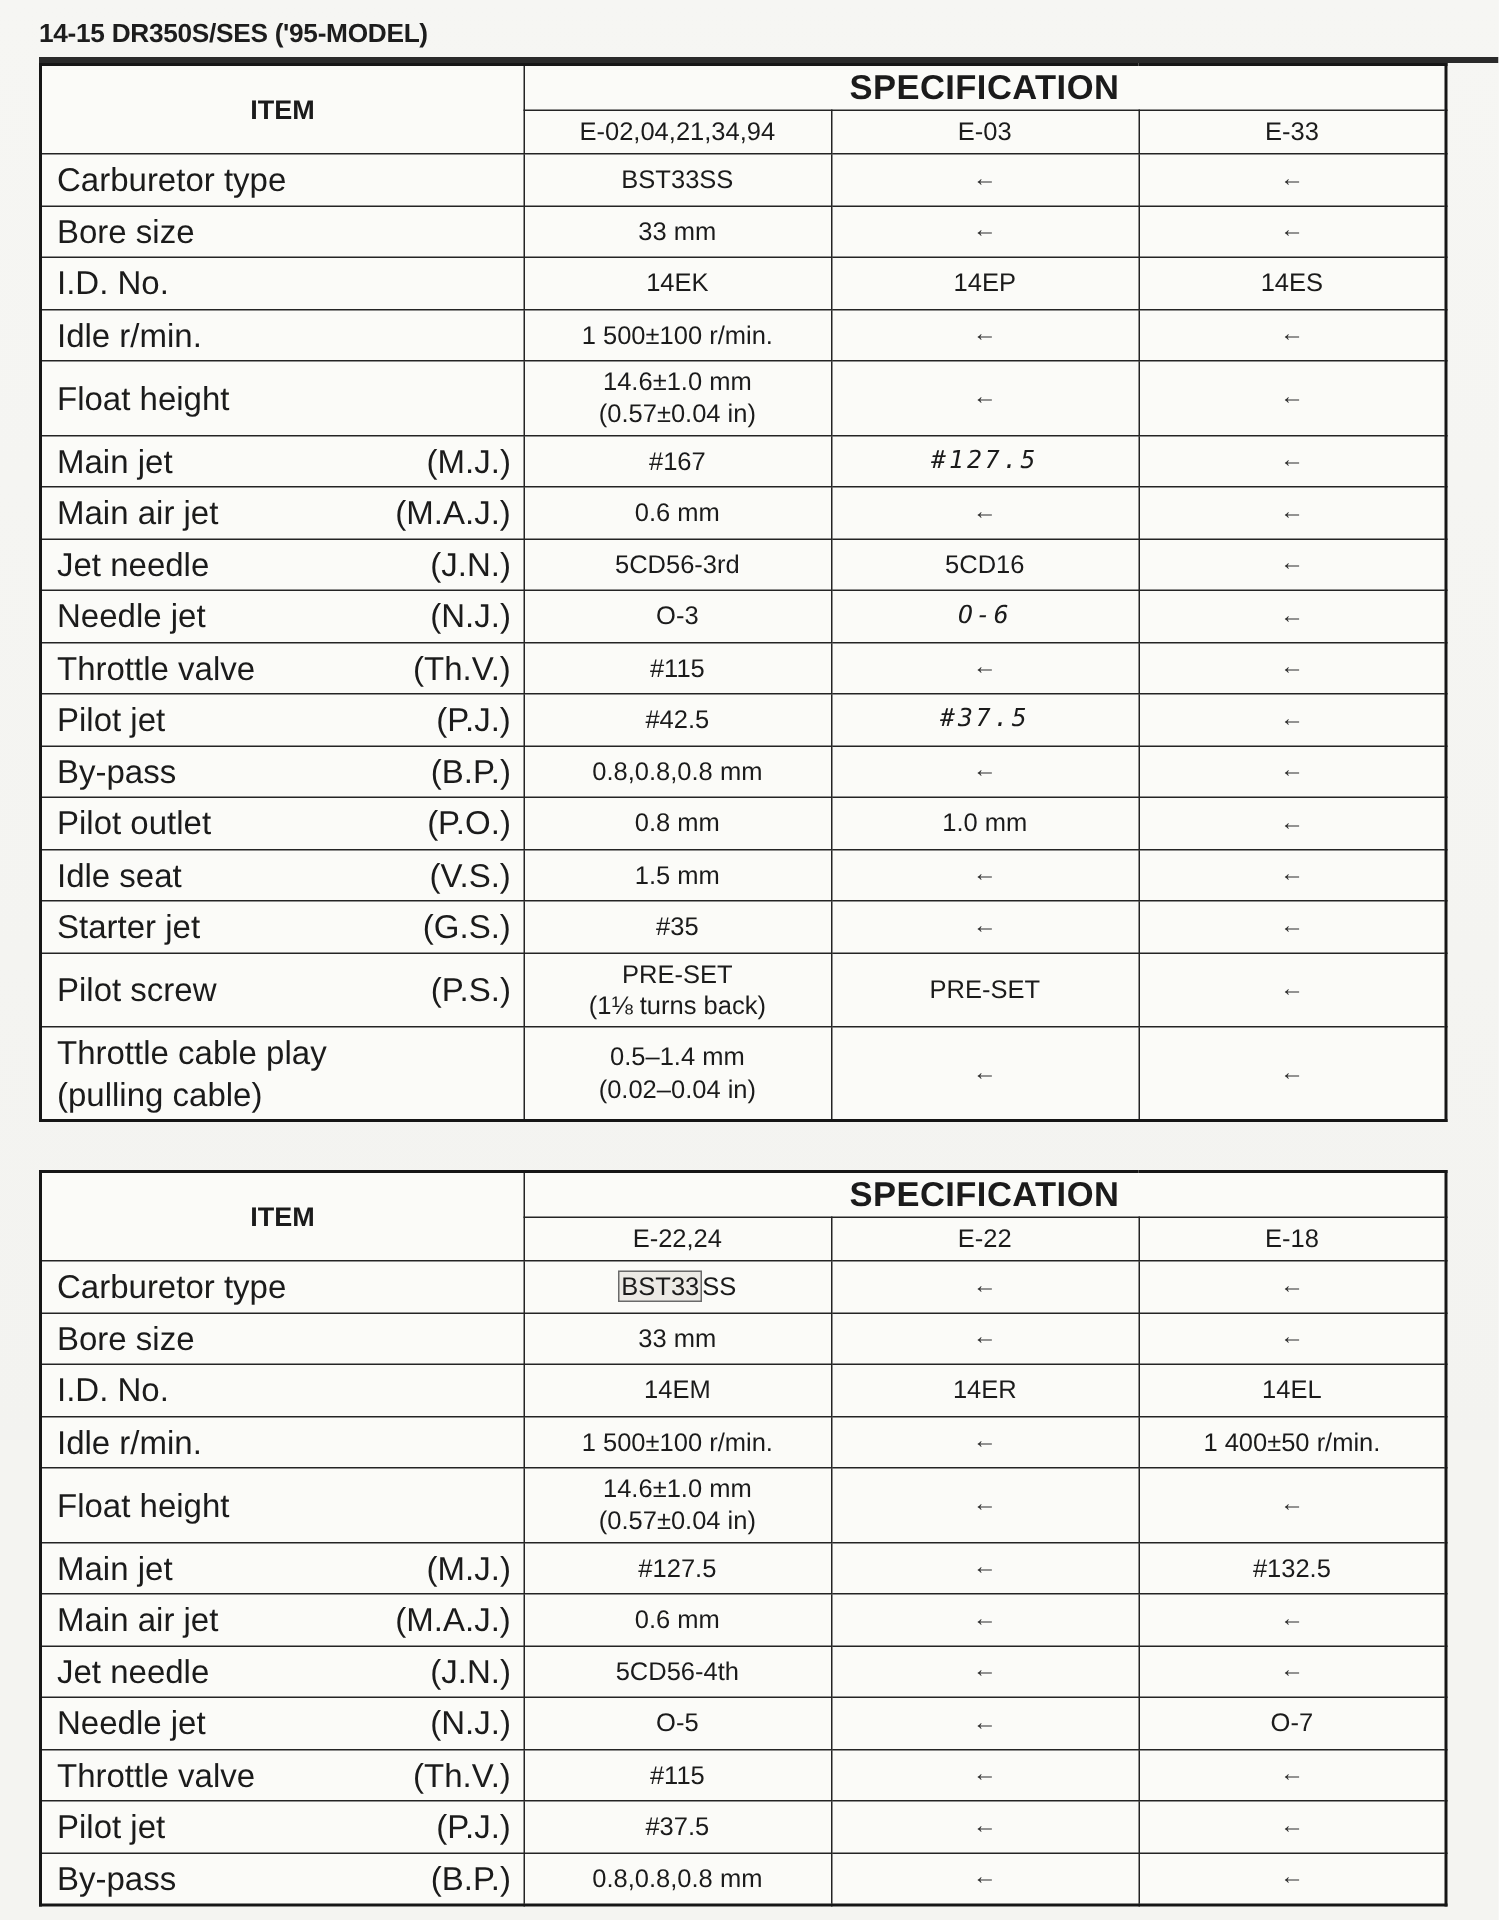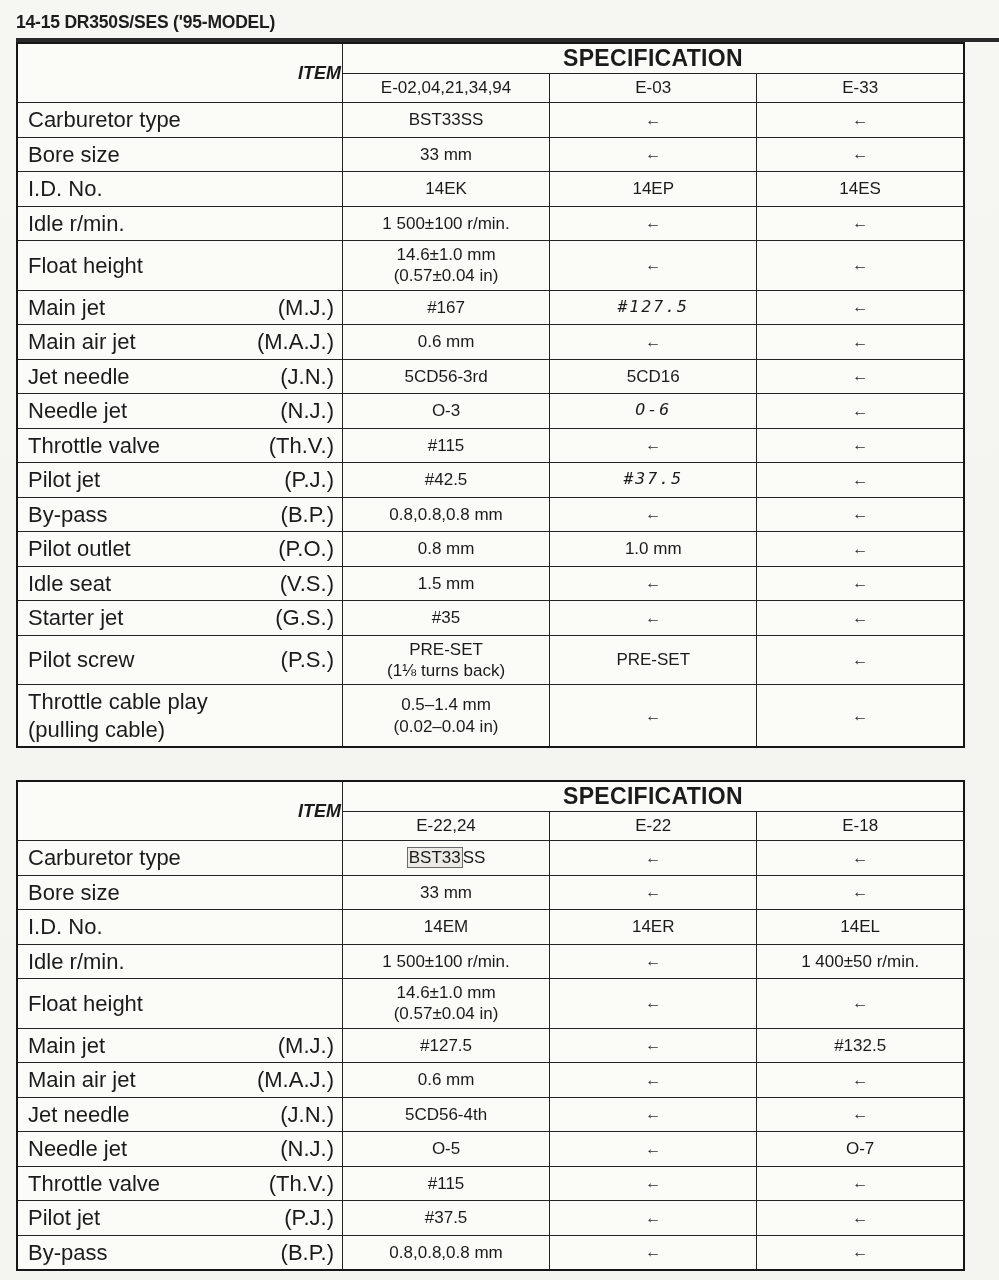--- a/index.html
+++ b/index.html
@@ -6,21 +6,21 @@
   body{
     width:999px;height:1280px;
     background:#f4f4f1;
     font-family:"Liberation Sans", sans-serif;
     color:#1b1b1b;
     -webkit-font-smoothing:antialiased;
   }
   .page{
     box-sizing:border-box;
     width:999px;height:960px;
-    padding:8px 34px 0 16px;
+    padding:8px 34px 0 26px;
     background:linear-gradient(180deg,#f6f6f3 0%,#f3f3f0 100%);
   }
   .page-header{
     font-weight:700;
     font-size:17.5px;
     letter-spacing:-0.2px;
     color:#1d1d1d;
     padding:4px 0 5px 0;
     border-bottom:4px solid #2a2a2a;
     margin-right:-34px; 
@@ -40,22 +40,21 @@
     border:2.5px solid #161616;
     margin-bottom:32px;
   }
   table.spec-table th, table.spec-table td{
     border:1.6px solid #242424;
     vertical-align:middle;
   }
   th.item-header{
     font-size:18px;
     font-weight:700;
-    text-align:right;
-    font-style:italic;
+    text-align:center;
   }
   th.spec-header{
     font-size:23px;
     font-weight:700;
     text-align:center;
     height:25px;
     letter-spacing:0.3px;
   }
   th.column-header{
     font-size:17px;

